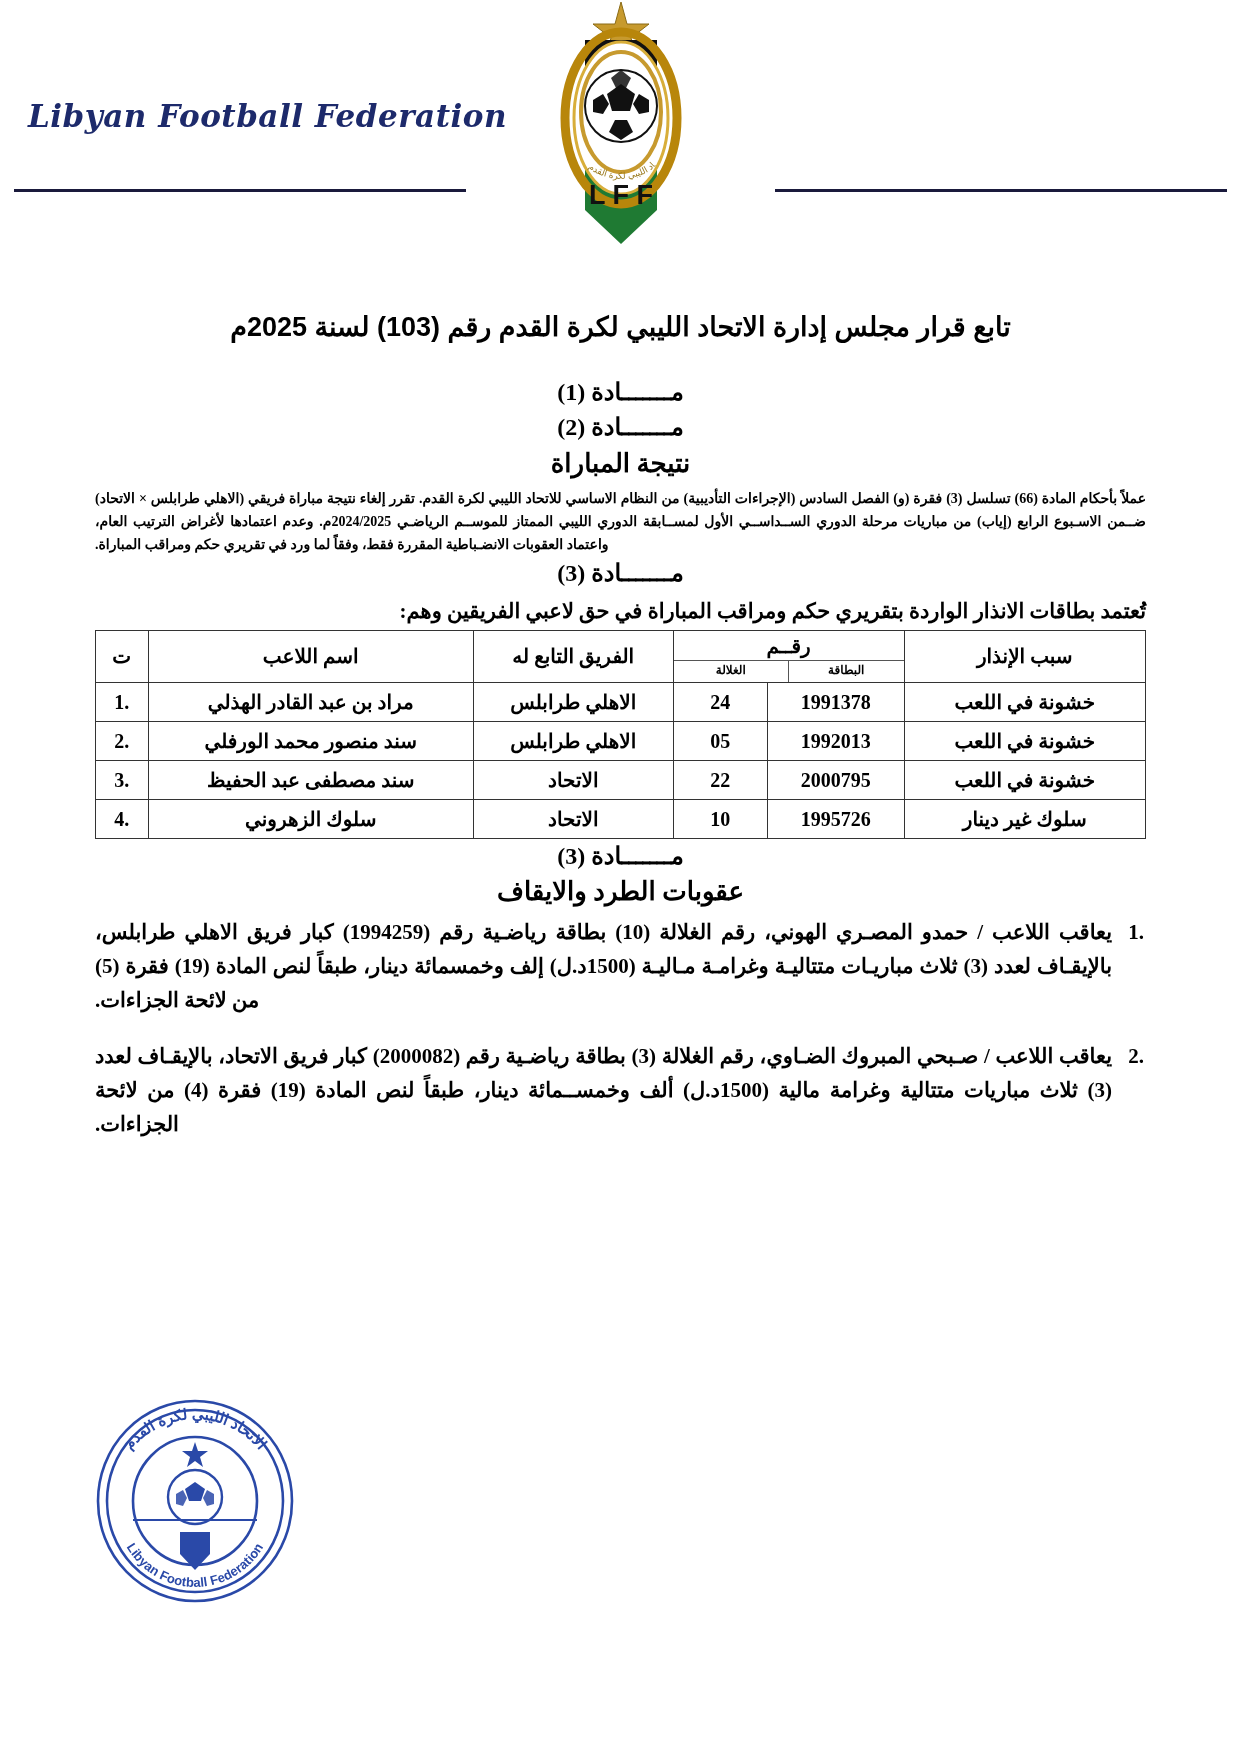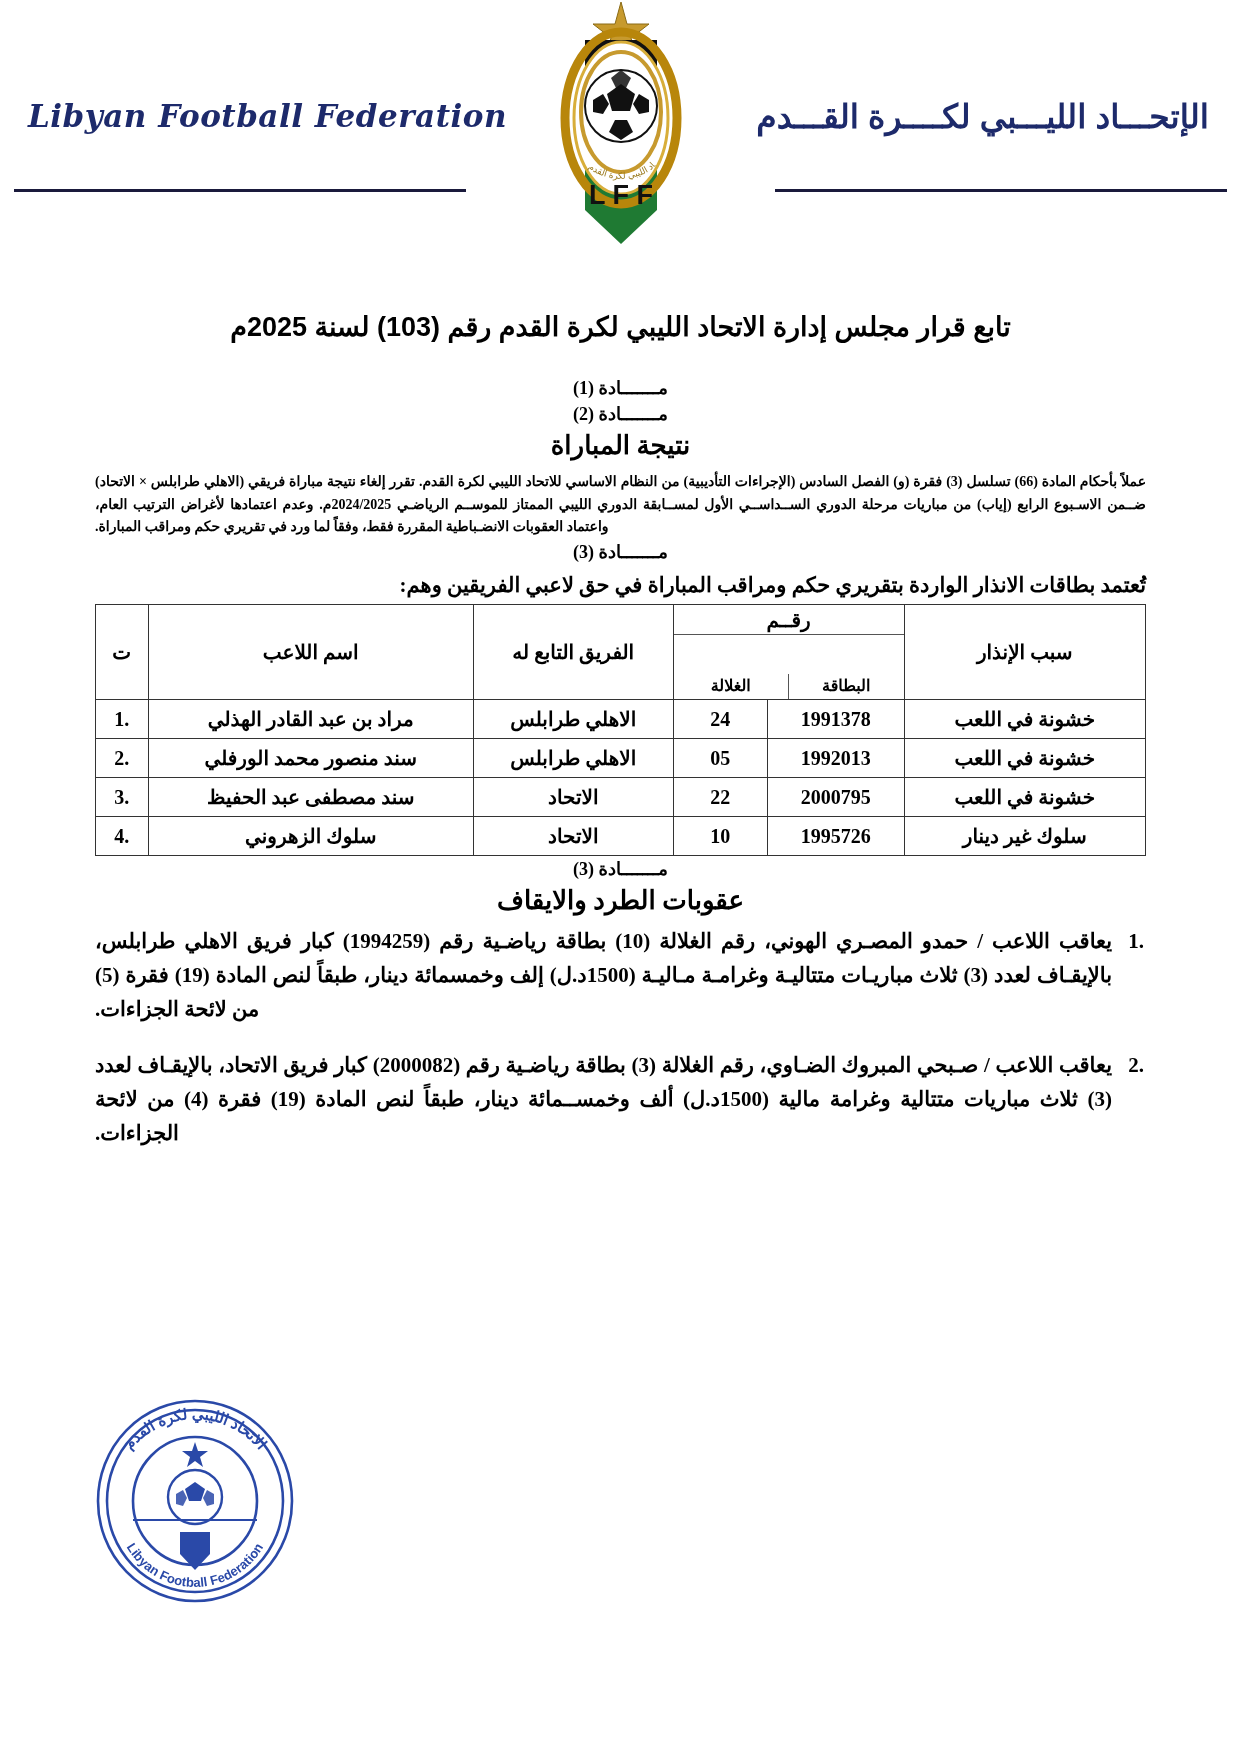--- a/index.html
+++ b/index.html
@@ -86,21 +86,21 @@
     font-family: "Liberation Sans", sans-serif;
     font-weight: bold;
     font-size: 27px;
     line-height: 1.3;
     margin: 0 0 30px 0;
     letter-spacing: -0.3px;
   }
   .article-head {
     text-align: center;
     font-weight: bold;
-    font-size: 18px;
+    font-size: 24px;
     margin: 0;
     line-height: 1.45;
   }
   .article-sub {
     text-align: center;
     font-weight: bold;
     font-size: 26px;
     margin: 0 0 2px 0;
     line-height: 1.45;
   }
@@ -157,23 +157,22 @@
     font-weight: bold;
     font-size: 20px;
     padding: 3px 0 2px 0;
     border-bottom: 1.5px solid #555;
   }
   .subhdr-row { display: flex; }
   .subhdr-row > div {
     flex: 1 1 0;
     text-align: center;
     font-weight: bold;
-    font-size: 16px;
+    font-size: 12px;
     padding: 2px 0 4px 0;
-    margin-top: 39px;
   }
   .subhdr-row > div:first-child { border-left: 1.5px solid #555; }
 
   
   ol.penalties {
     margin: 4px 0 0 0;
     padding: 0 30px 0 0;
     list-style: none;
     counter-reset: pen;
   }
@@ -244,21 +243,20 @@
       <text font-family="Liberation Sans, sans-serif" font-size="9" fill="#9a7a1e">
         <textPath href="#crestArc" startOffset="6%">الاتحاد الليبي لكرة القدم</textPath>
       </text>
 
       <text x="98" y="204" text-anchor="middle" font-family="Liberation Sans, sans-serif" font-size="27" font-weight="bold" fill="#111111">L F F</text>
     </svg>
   </div>
 
   <div class="lh-right">
     <div class="rule right"></div>
-    <div class="lff-ar">الإتحـــاد الليـــبي لكــــرة القـــدم</div>
   </div>
 </div>
 
 <div class="doc">
 
   <h1 class="doc-title">تابع قرار مجلس إدارة الاتحاد الليبي لكرة القدم رقم (103) لسنة 2025م</h1>
 
   <div class="article-head">مـــــــادة (1)</div>
 
   <div class="article-head">مـــــــادة (2)</div>

